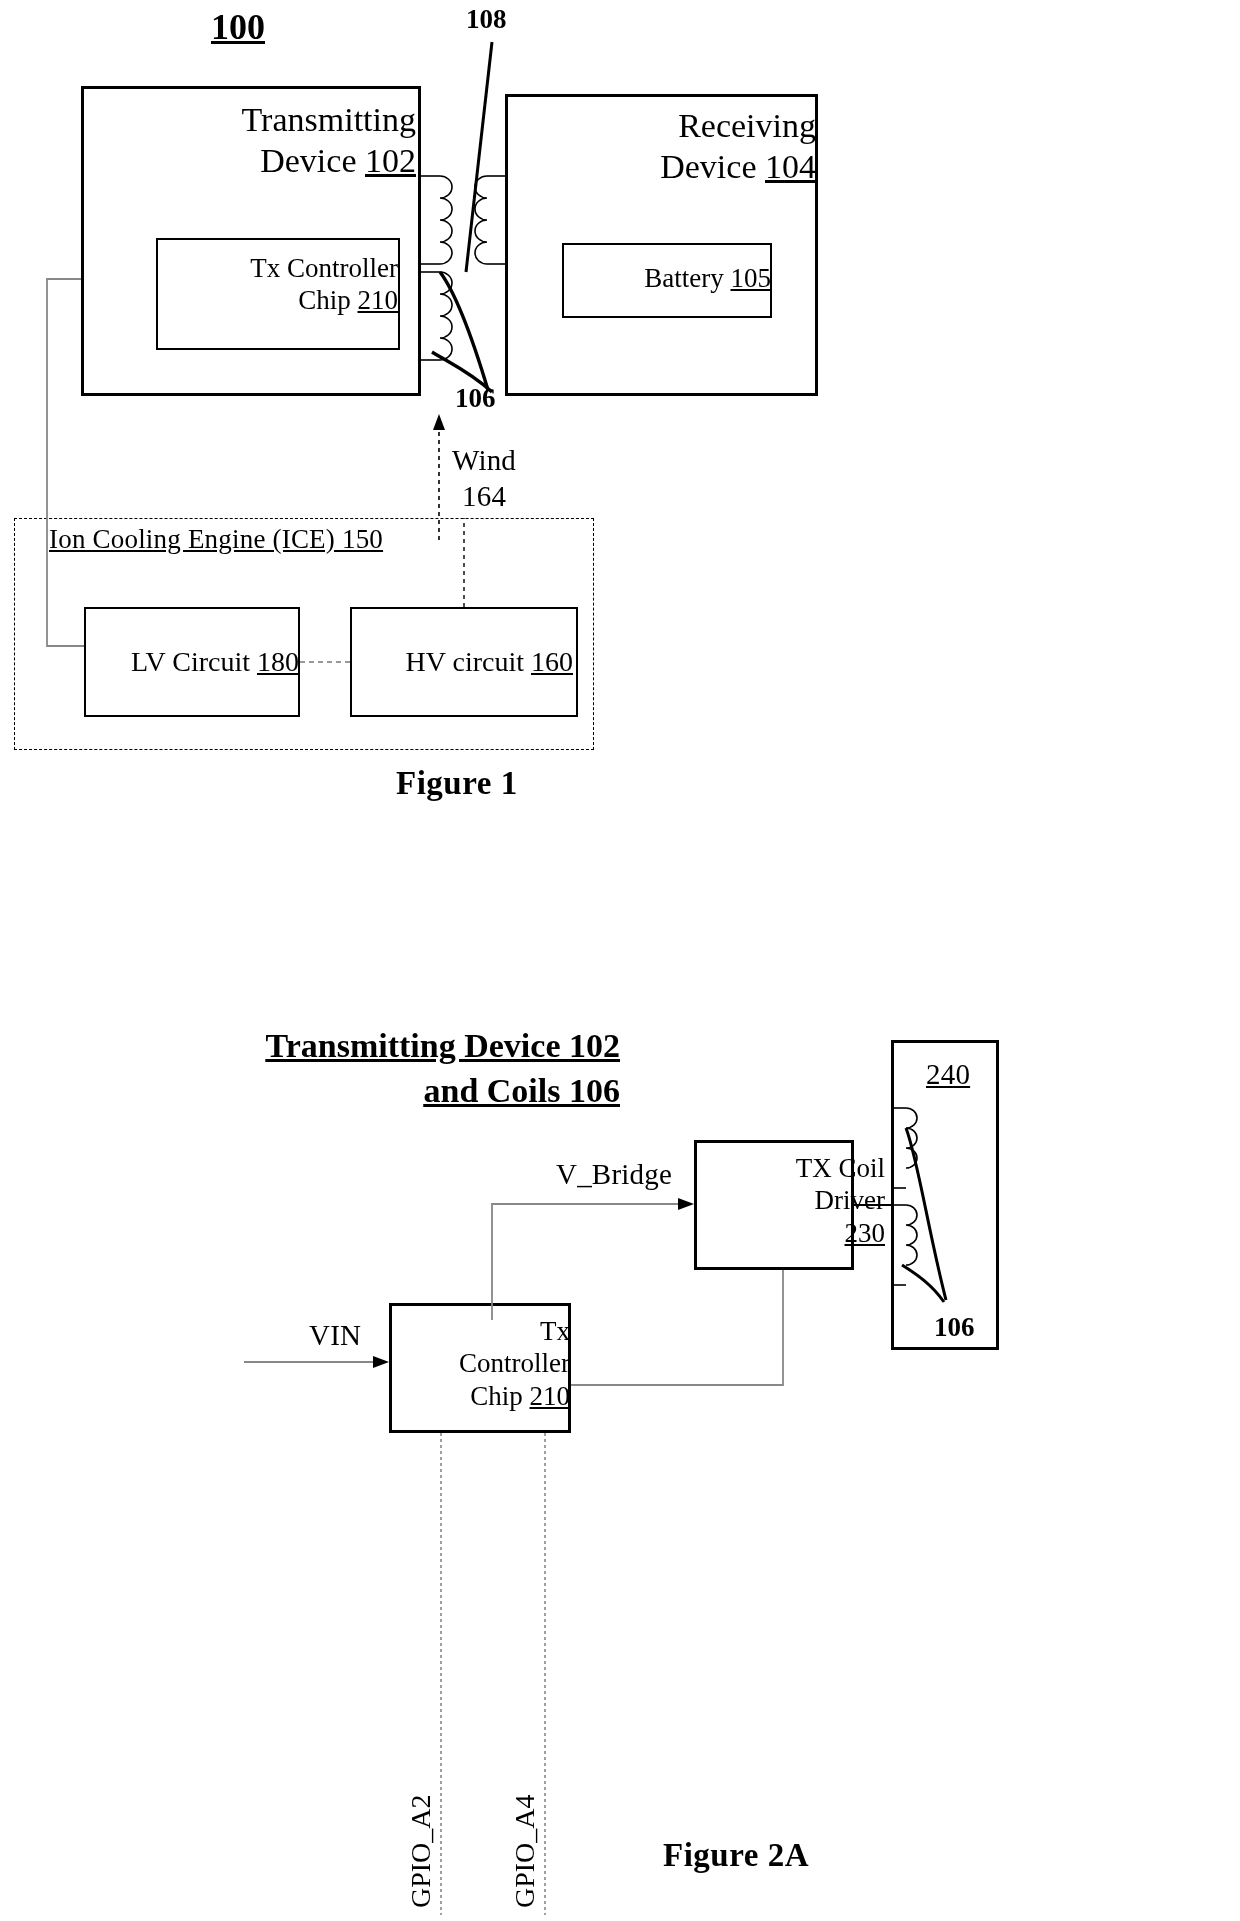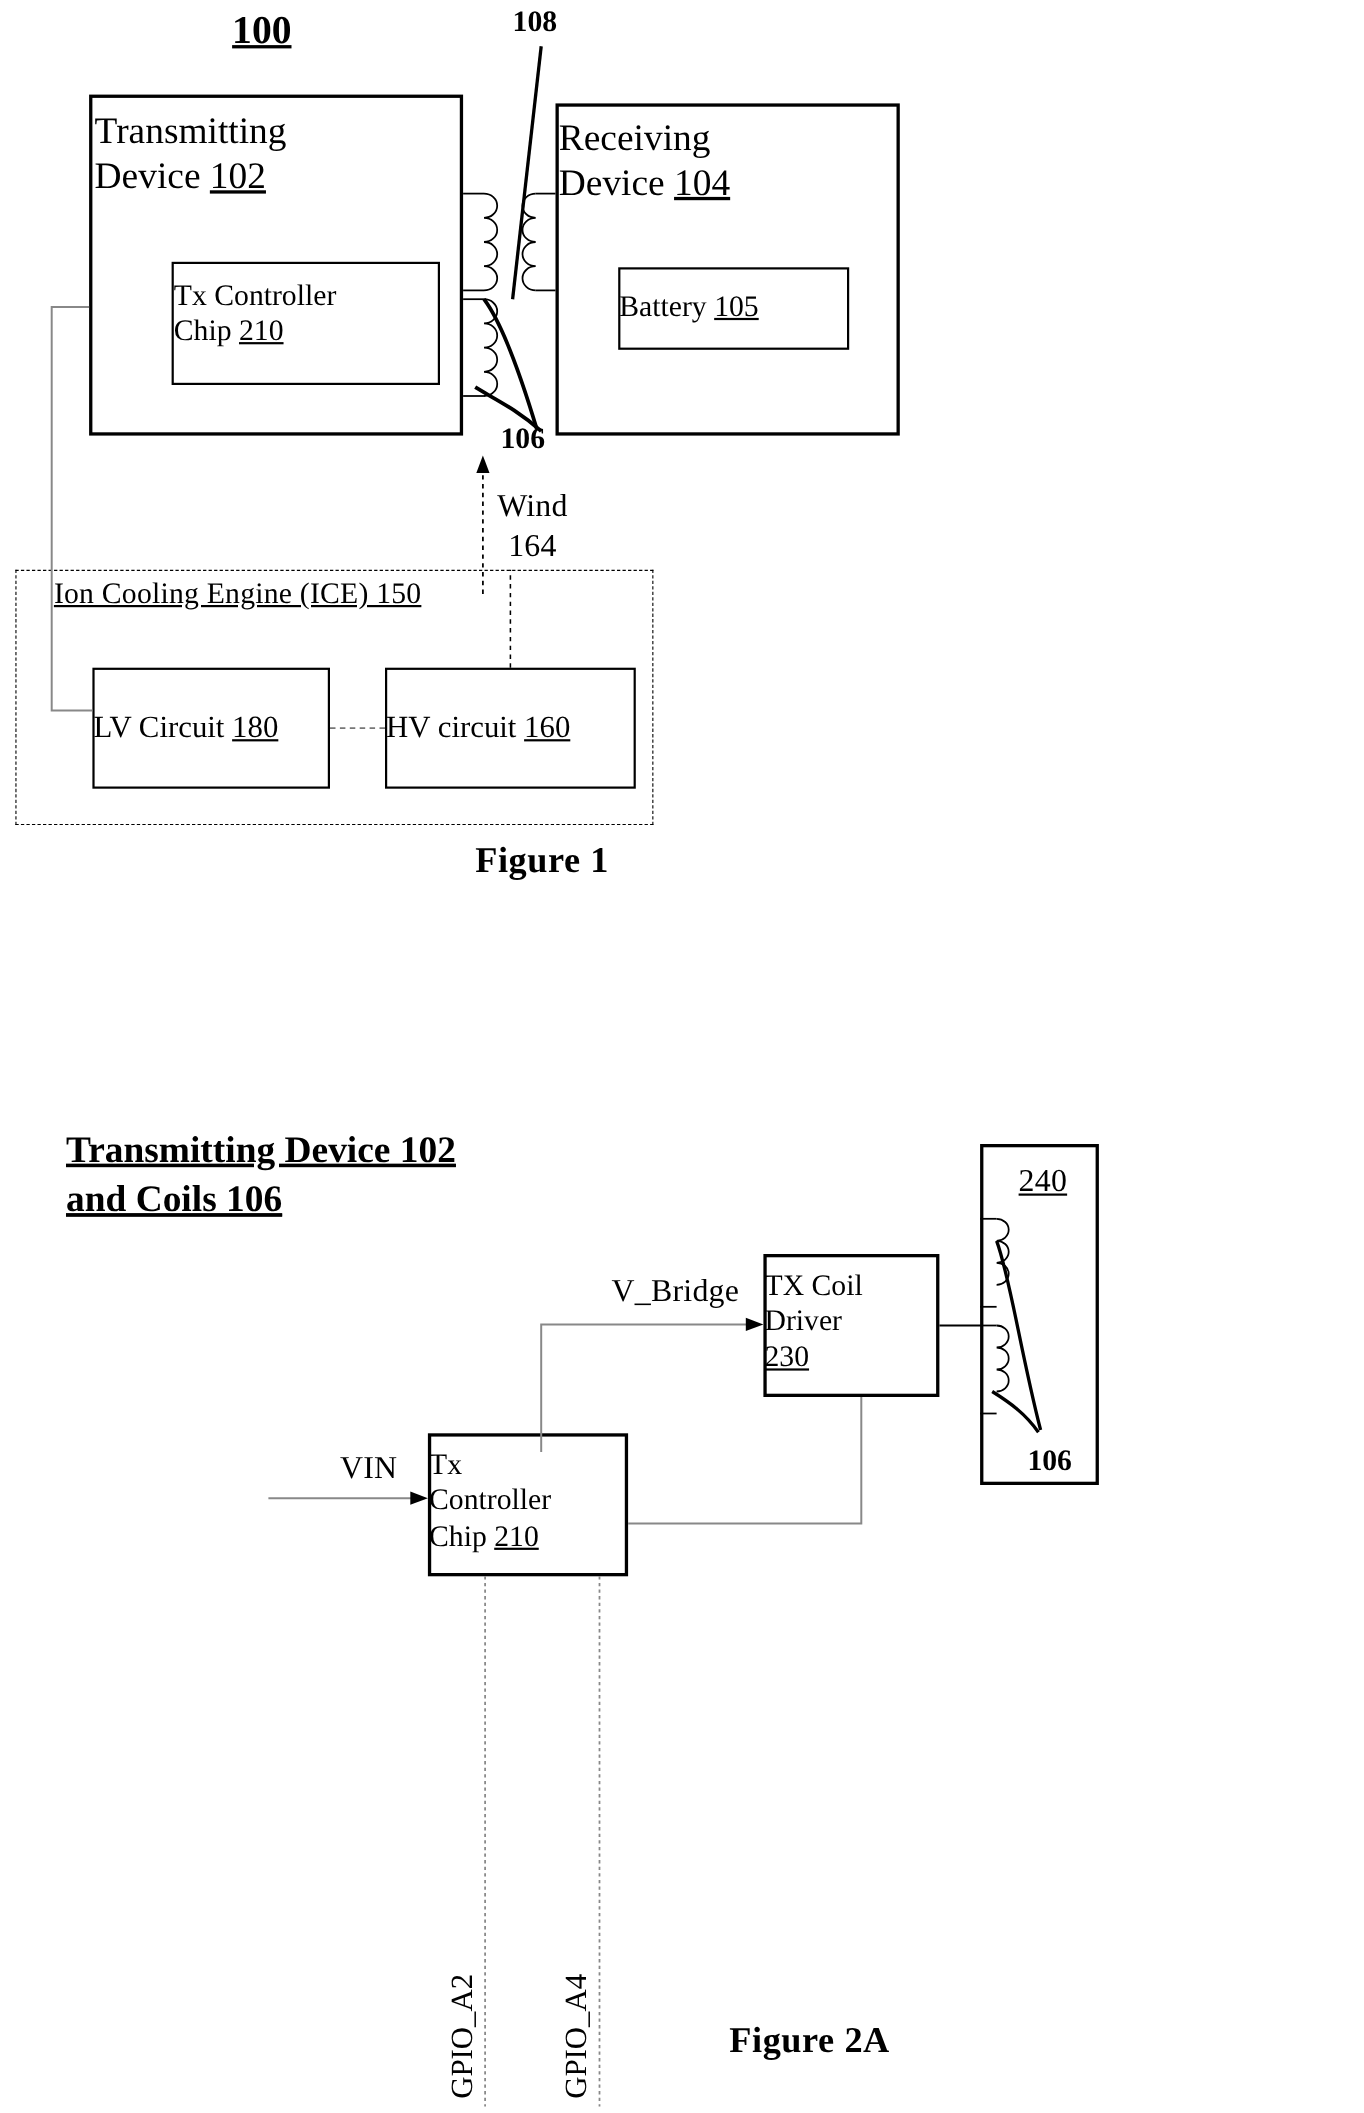--- a/index.html
+++ b/index.html
@@ -35,21 +35,21 @@
 
   .lbl {
     position: absolute;
     white-space: nowrap;
     line-height: 1.18;
     letter-spacing: 0.2px;
     text-align: center;
   }
   .ctr {
     position: absolute;
-    text-align: left;
+    text-align: right;
     line-height: 1.2;
   }
 
   .u { text-decoration: underline; text-underline-offset: 2px; }
 
   .bold { font-weight: bold; }
 
   
   .figcap {
     position: absolute;
@@ -137,21 +137,21 @@
   <div class="box thin" style="left:84px; top:607px; width:216px; height:110px;"></div>
   <div class="ctr" style="left:85px; top:645px; width:214px; font-size:28px;">
     <span>LV  Circuit </span><span class="u">180</span>
   </div>
 
   <div class="box thin" style="left:350px; top:607px; width:228px; height:110px;"></div>
   <div class="ctr" style="left:351px; top:645px; width:222px; font-size:28px;">
     <span>HV circuit </span><span class="u">160</span>
   </div>
 
-  <div class="figcap" style="left:396px; top:765px;margin-left:36px;">Figure 1</div>
+  <div class="figcap" style="left:396px; top:765px;">Figure 1</div>
 
   <div class="ctr bold u" style="left:60px; top:1024px; width:560px; font-size:34px; line-height:1.32;">
     <div style="text-decoration:underline;">Transmitting Device 102</div>
     <div style="text-decoration:underline;">and Coils 106</div>
   </div>
 
   <div class="lbl" style="left:556px; top:1157px; font-size:29px;">V_Bridge</div>
 
   <div class="lbl" style="left:309px; top:1318px; font-size:29px;">VIN</div>
 

